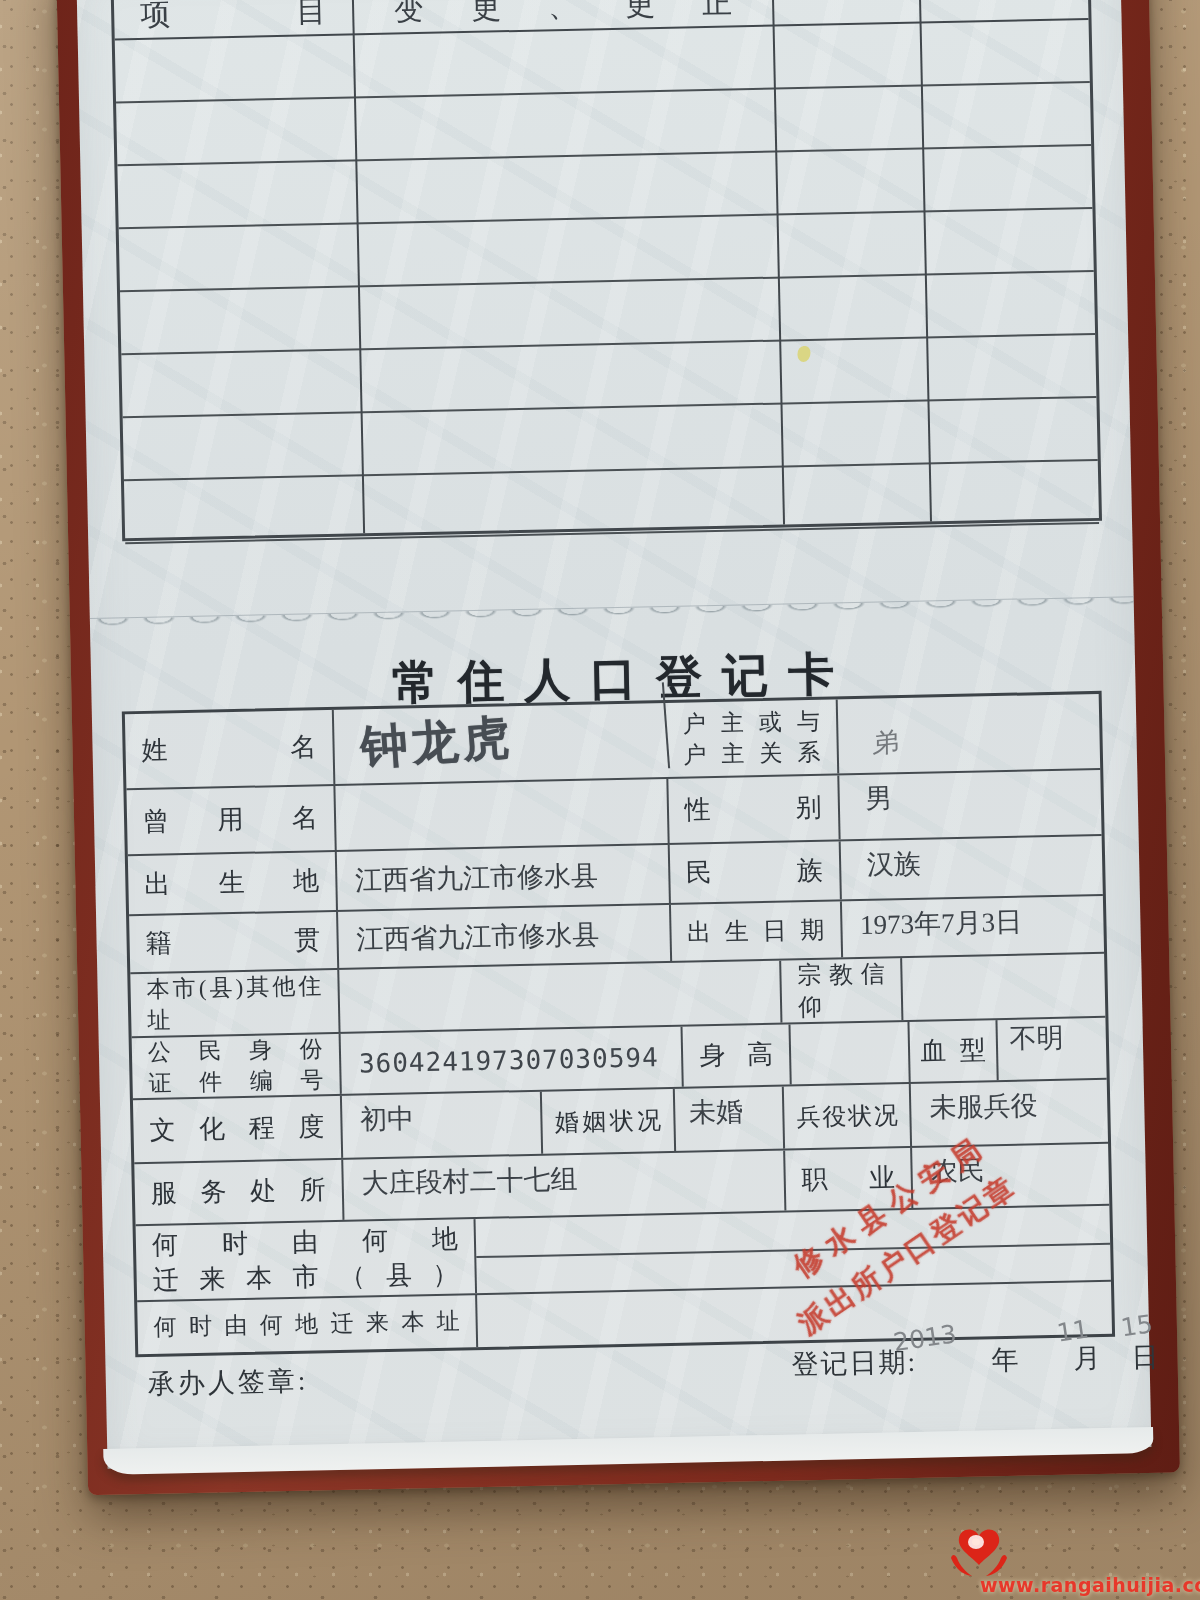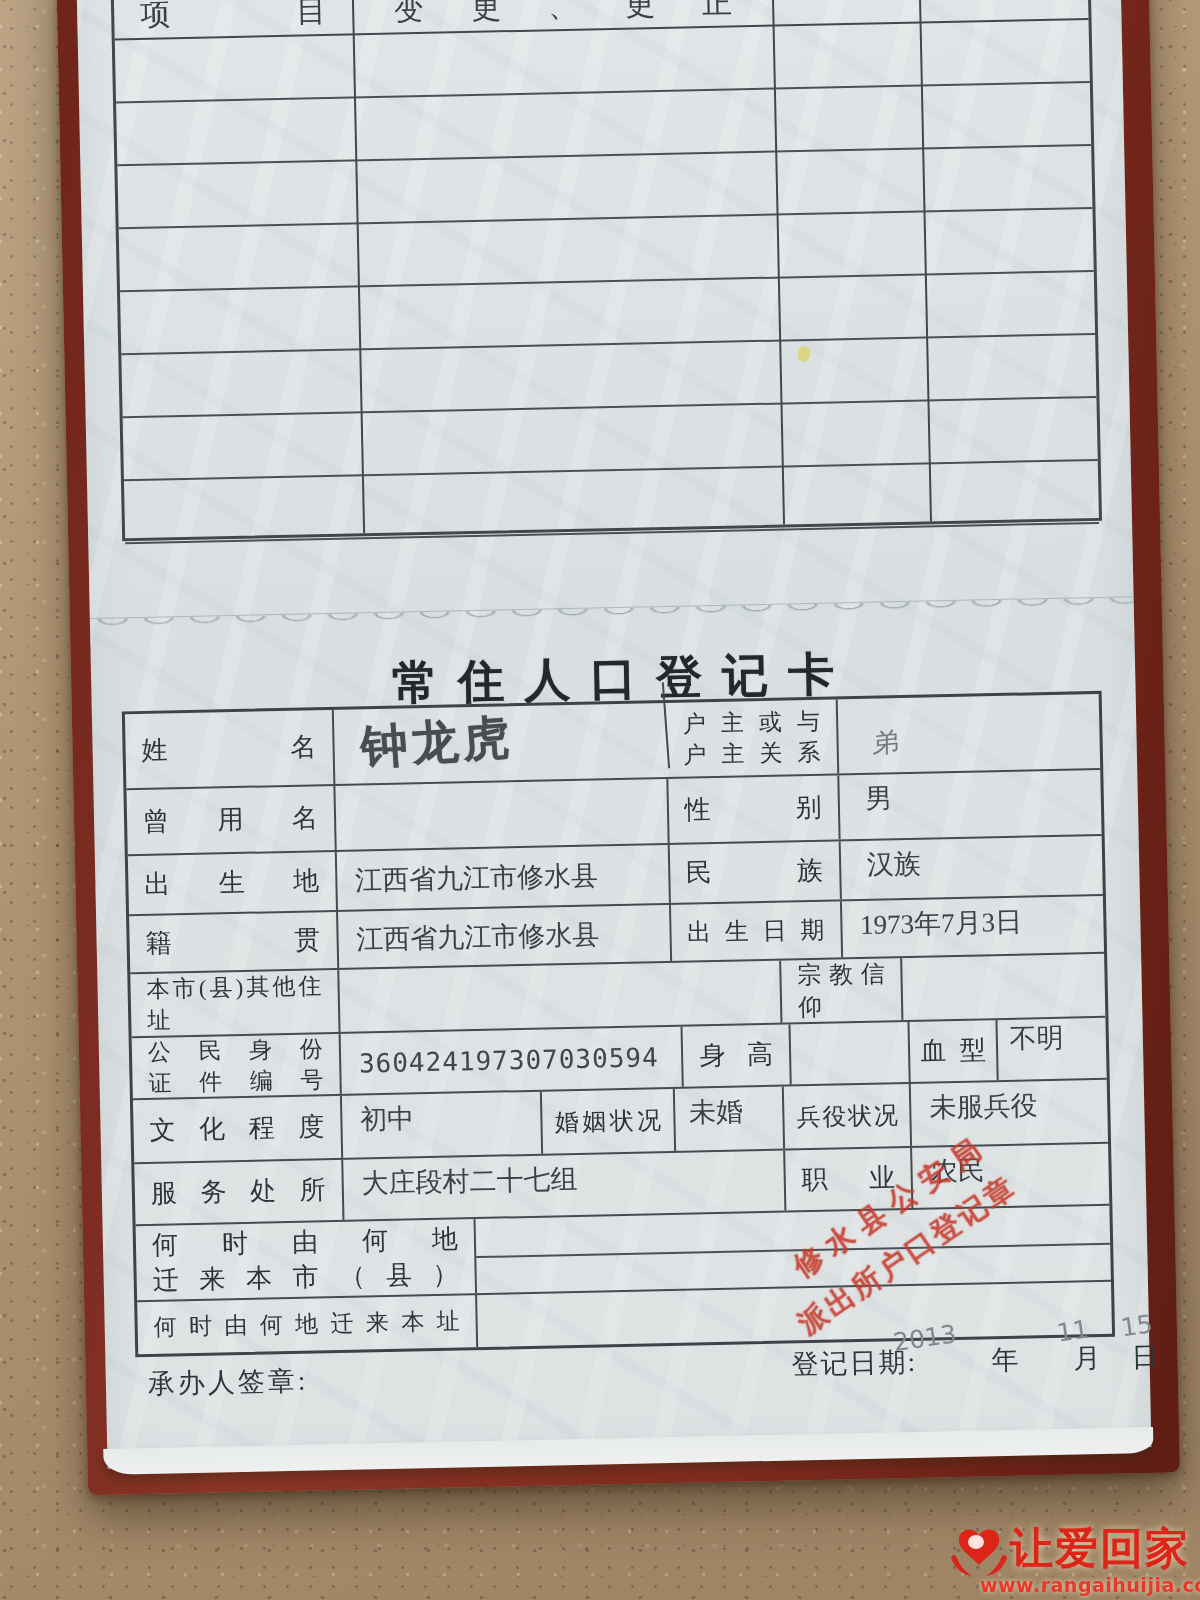--- a/index.html
+++ b/index.html
@@ -303,17 +303,16 @@
 
   <div class="wm">
     <div class="wm-top">
       <svg class="wm-logo" viewBox="0 0 62 58">
         <path d="M31 16 C27 7 13 7 11 18 C9 29 23 36 31 45 C39 36 53 29 51 18 C49 7 35 7 31 16 Z" fill="#dc2518"></path>
         <ellipse cx="28" cy="22" rx="8" ry="7" fill="rgba(255,255,255,0.85)"></ellipse>
         <ellipse cx="28" cy="22" rx="4" ry="3.5" fill="rgba(255,230,220,0.95)"></ellipse>
         <path d="M3 38 C8 50 16 55 24 56 C18 52 12 46 9 38 C7 34 4 34 3 38 Z" fill="#dc2518"></path>
         <path d="M59 38 C54 50 46 55 38 56 C44 52 50 46 53 38 C55 34 58 34 59 38 Z" fill="#dc2518"></path>
       </svg>
-      <div class="wm-brand">让爱回家</div>
     </div>
     <div class="wm-url">www.rangaihuijia.com</div>
   </div>
 </div>
 
 </body></html>

